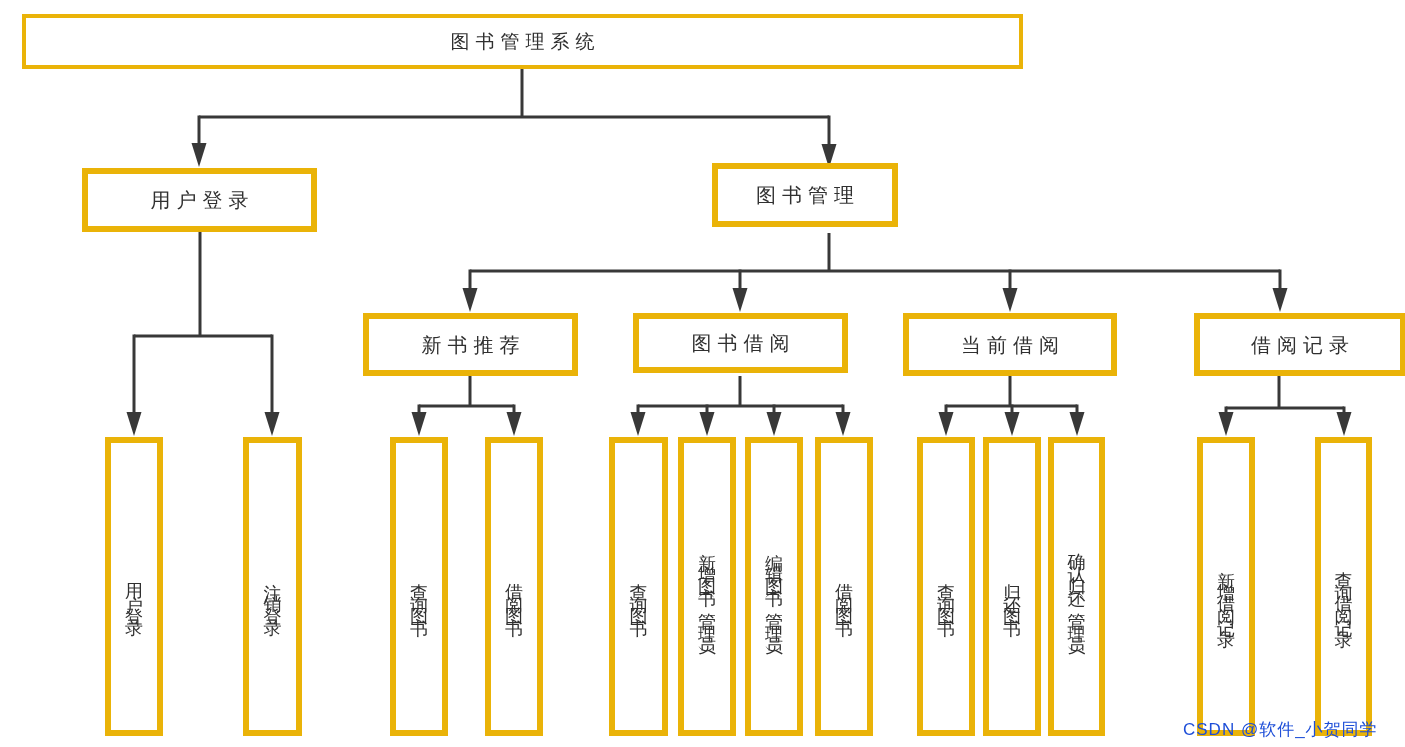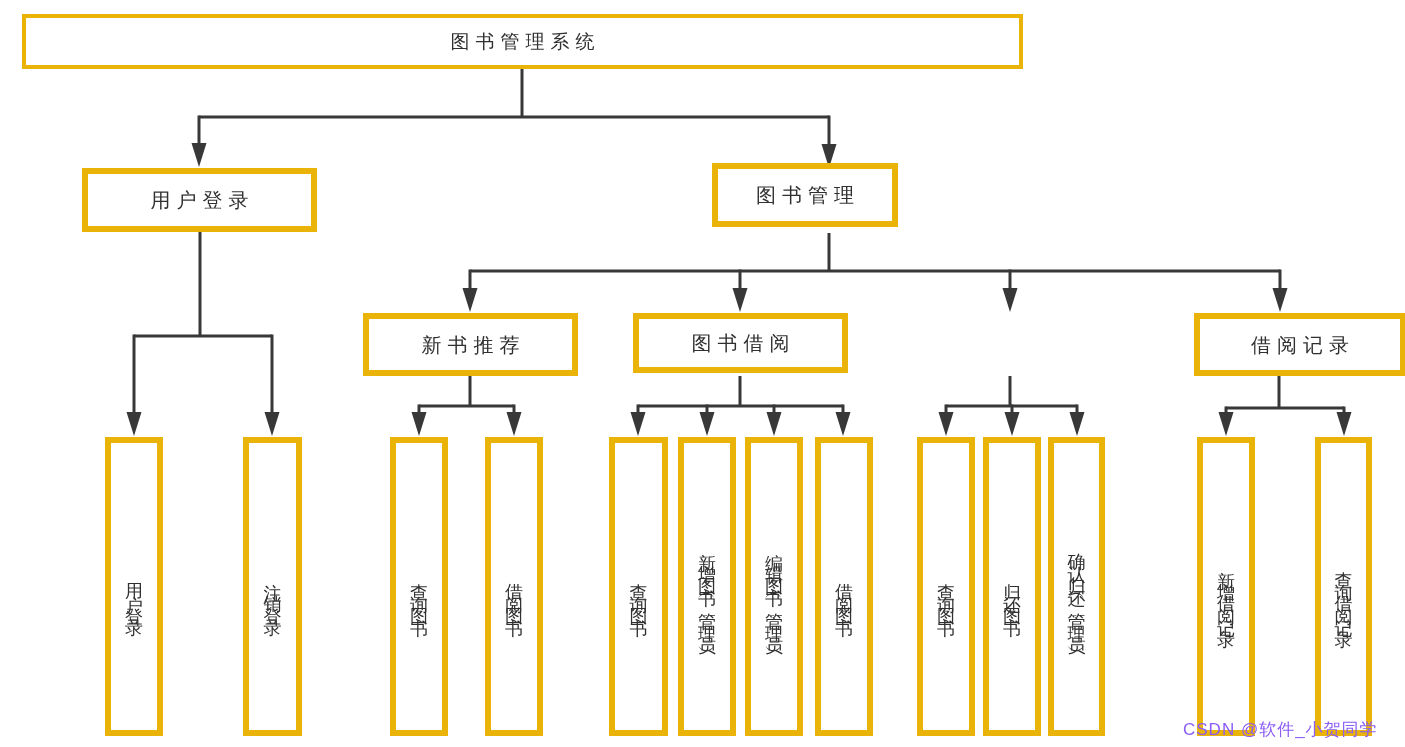--- a/index.html
+++ b/index.html
@@ -40,21 +40,21 @@
     font-size:18px;
     letter-spacing:12px;
     padding-top:12px; 
   }
   .watermark{
     position:absolute;
     left:1183px;top:718px;
     width:212px;
     font-size:17px;
     letter-spacing:1px;
-    color:#8b5cf6;
+    color:#1d4ed8;
     white-space:nowrap;
     z-index:5;
   }
 </style>
 </head>
 <body>
 
 <div id="stage">
 
   <svg id="connectors" viewBox="0 0 1405 747" xmlns="http://www.w3.org/2000/svg">
@@ -130,20 +130,21 @@
     </g>
   </svg>
 
   <div class="node h-node root" style="left:22px;top:14px;width:1001px;height:55px;">图书管理系统</div>
 
   <div class="node h-node" style="left:82px;top:168px;width:235px;height:64px;">用户登录</div>
   <div class="node h-node" style="left:712px;top:163px;width:186px;height:64px;font-family:Liberation Serif, serif;">图书管理</div>
 
   <div class="node h-node" style="left:363px;top:313px;width:215px;height:63px;">新书推荐</div>
   <div class="node h-node" style="left:633px;top:313px;width:215px;height:60px;">图书借阅</div>
+  <div class="node h-node" style="left:903px;top:313px;width:214px;height:63px;">当前借阅</div>
   <div class="node h-node" style="left:1194px;top:313px;width:212px;height:63px;">借阅记录</div>
 
   <div class="node v-node" style="left:105px;top:437px;width:58px;height:299px;">用户登录</div>
   <div class="node v-node" style="left:243px;top:437px;width:59px;height:299px;">注销登录</div>
 
   <div class="node v-node" style="left:390px;top:437px;width:58px;height:299px;">查询图书</div>
   <div class="node v-node" style="left:485px;top:437px;width:58px;height:299px;">借阅图书</div>
 
   <div class="node v-node" style="left:609px;top:437px;width:59px;height:299px;">查询图书</div>
   <div class="node v-node" style="left:678px;top:437px;width:58px;height:299px;">新增图书（管理员）</div>

